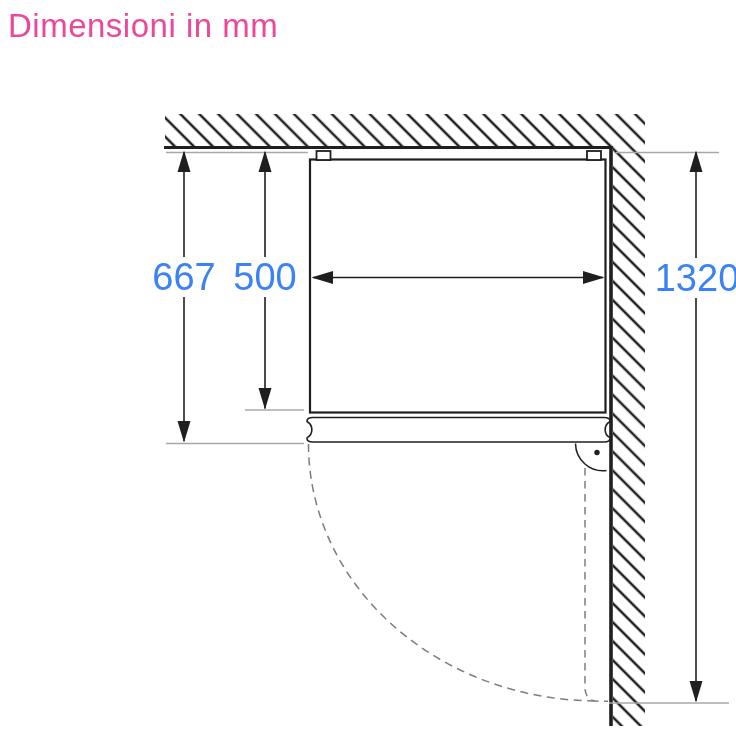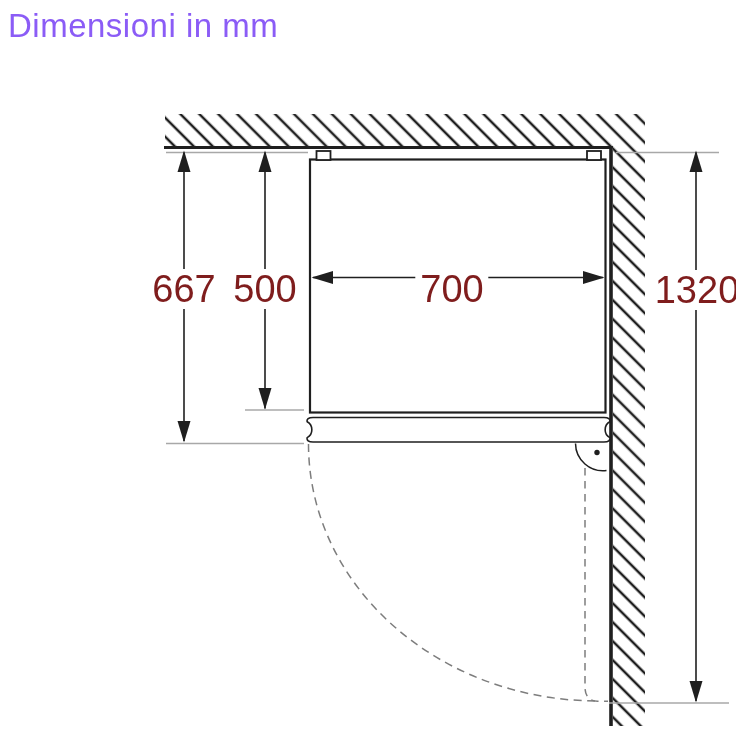--- a/index.html
+++ b/index.html
@@ -14,39 +14,38 @@
     height: 736px;
     background: #ffffff;
     overflow: hidden;
   }
   .title {
     position: absolute;
     left: 8px;
     top: 8px;
     font-size: 33px;
     line-height: 1.1;
-    color: #8b5cf6;
+    color: #ec4899;
     letter-spacing: 0.5px;
     white-space: nowrap;
   }
   .diagram-svg {
     position: absolute;
     left: 0;
     top: 0;
   }
   .dim-label {
     position: absolute;
     transform: translate(-50%, -50%);
     font-size: 38px;
-    color: #7f1d1d;
+    color: #3b82f6;
     background: #ffffff;
     padding: 1px 5px;
     line-height: 1;
     white-space: nowrap;
-    margin-top: 12px;
   }
 </style>
 </head>
 <body>
 
 <div class="stage">
 
   <div class="title">Dimensioni in mm</div>
 
   <svg class="diagram-svg" width="736" height="736" viewBox="0 0 736 736">
@@ -102,16 +101,15 @@
       <path d="M265 409.5 L258.5 388 L271.5 388 Z"></path>
       <path d="M311.5 277.5 L333 271 L333 284 Z"></path>
       <path d="M604.5 277.5 L583 271 L583 284 Z"></path>
       <path d="M696 150.5 L689.5 172 L702.5 172 Z"></path>
       <path d="M696 702.5 L689.5 681 L702.5 681 Z"></path>
     </g>
   </svg>
 
   <span class="dim-label" style="left:184px; top:277px;">667</span>
   <span class="dim-label" style="left:265px; top:277px;">500</span>
-  <span class="dim-label" style="left:452px; top:277px;">700</span>
   <span class="dim-label" style="left:697px; top:278px;">1320</span>
 
 </div>
 
 </body></html>

